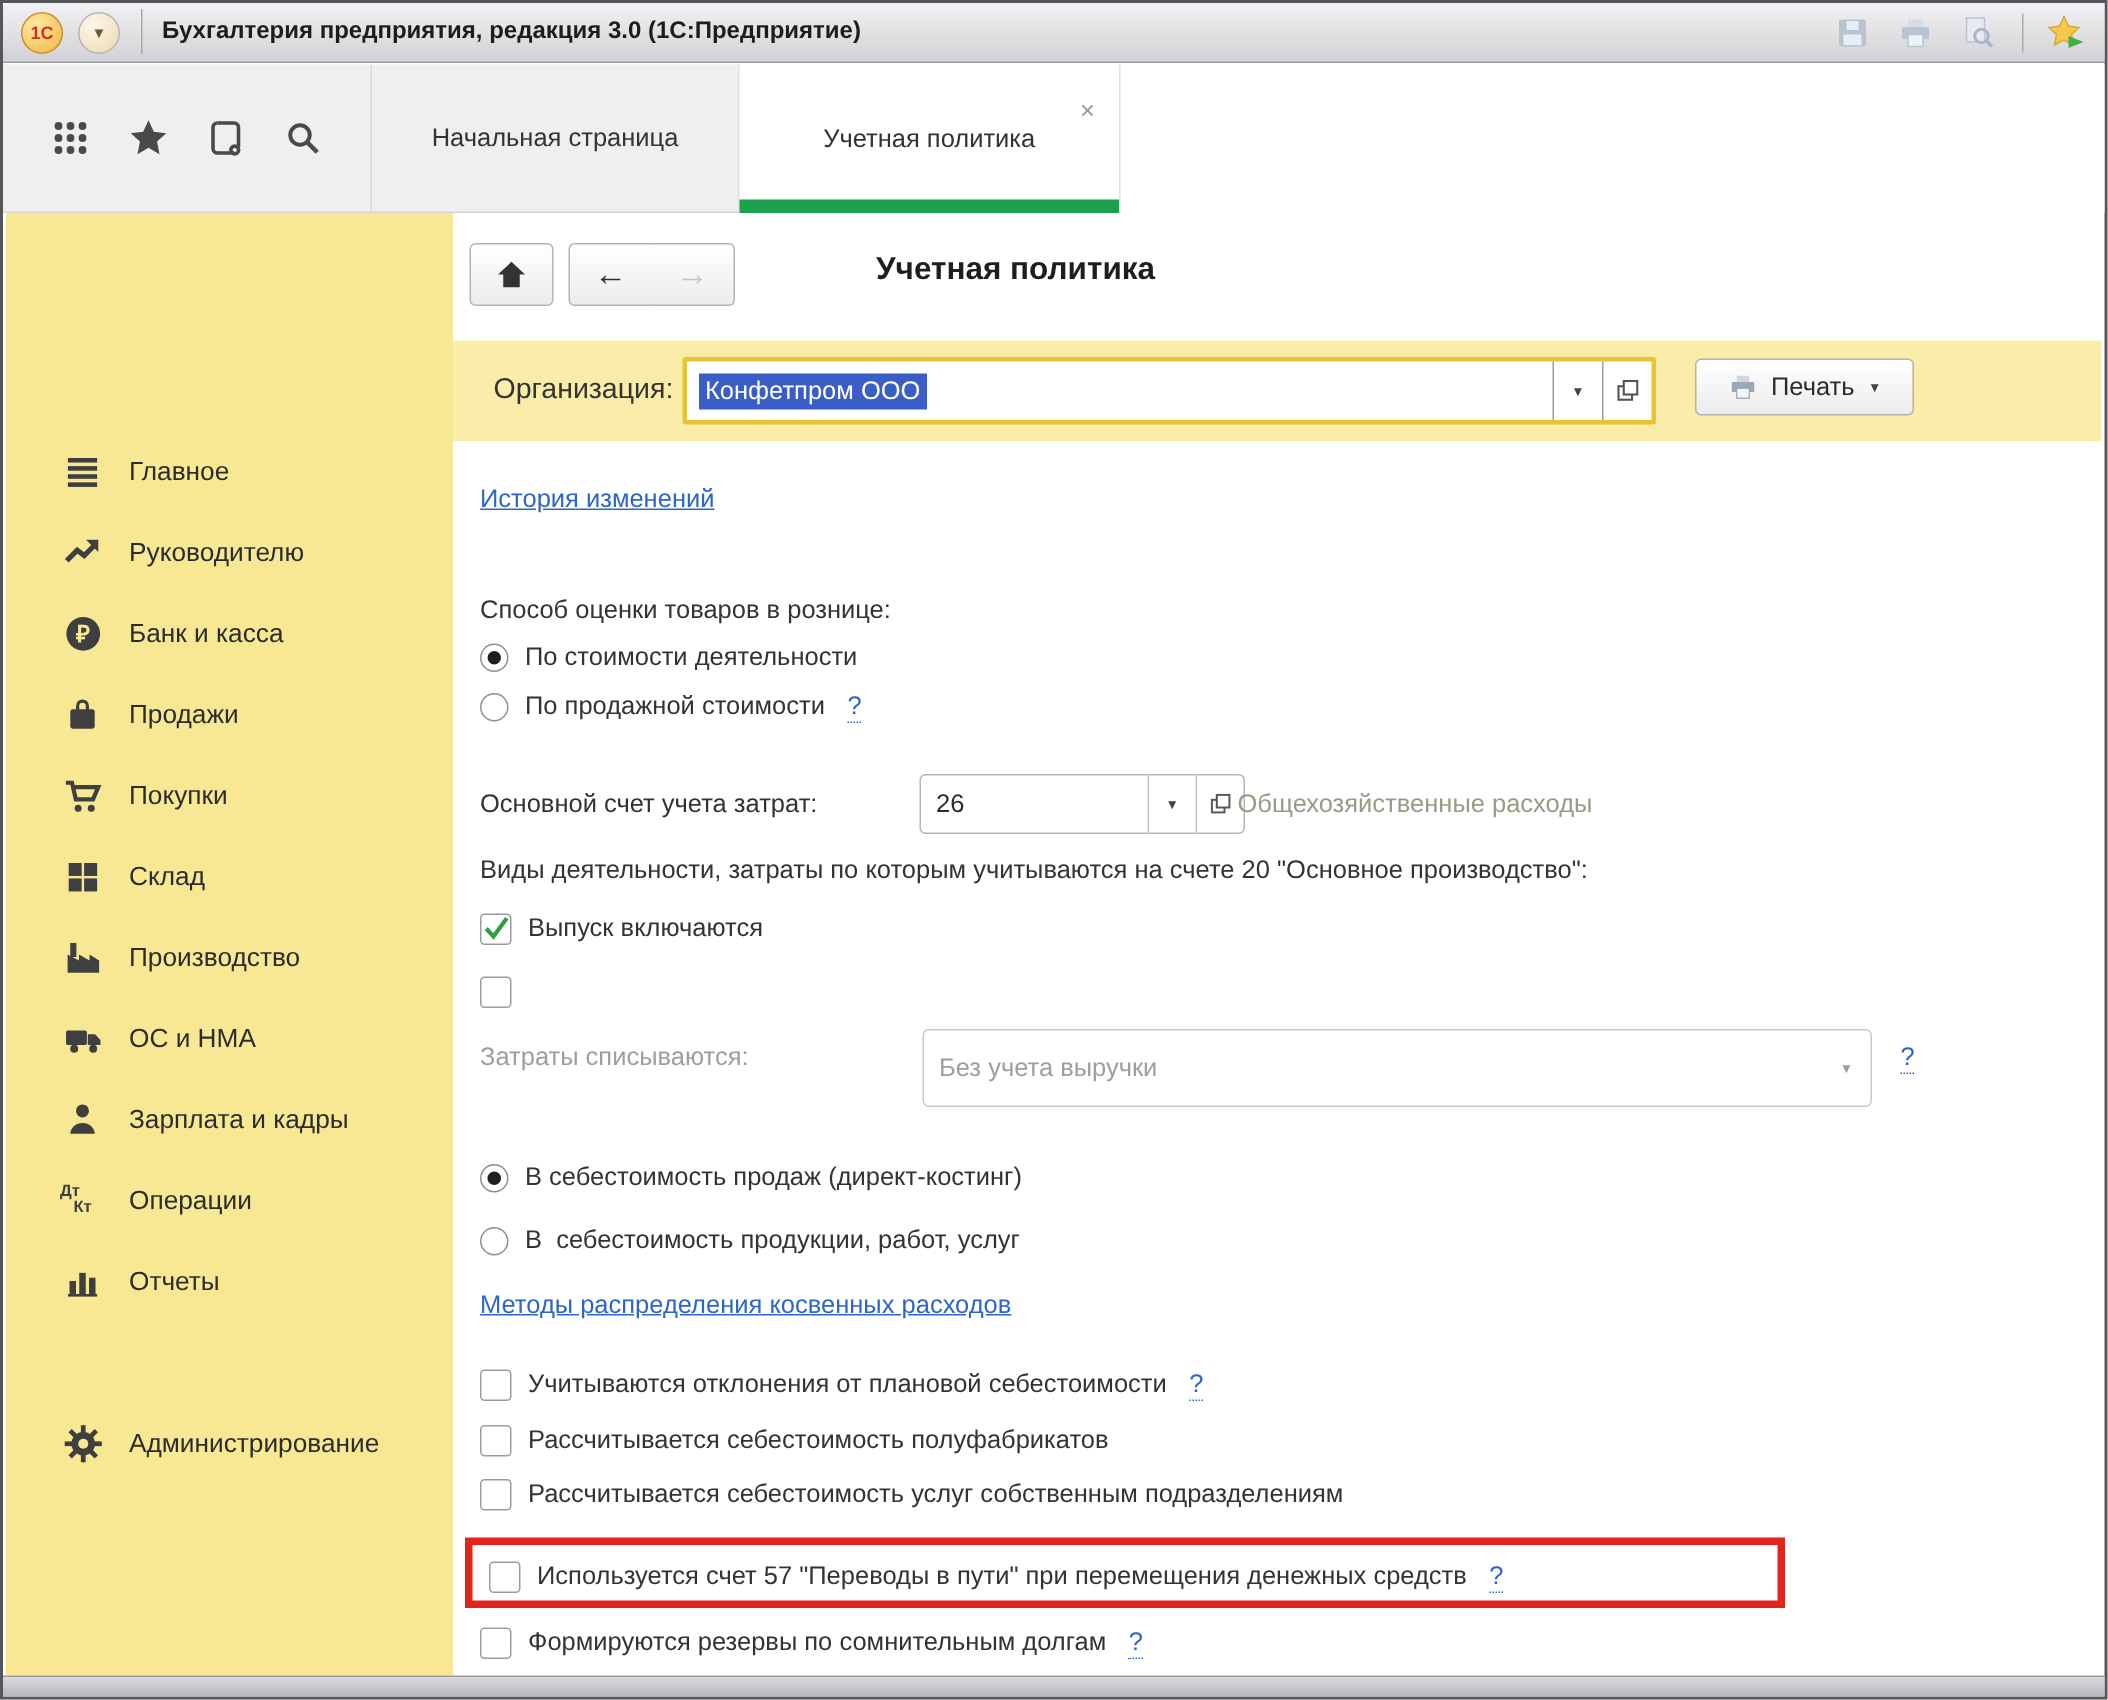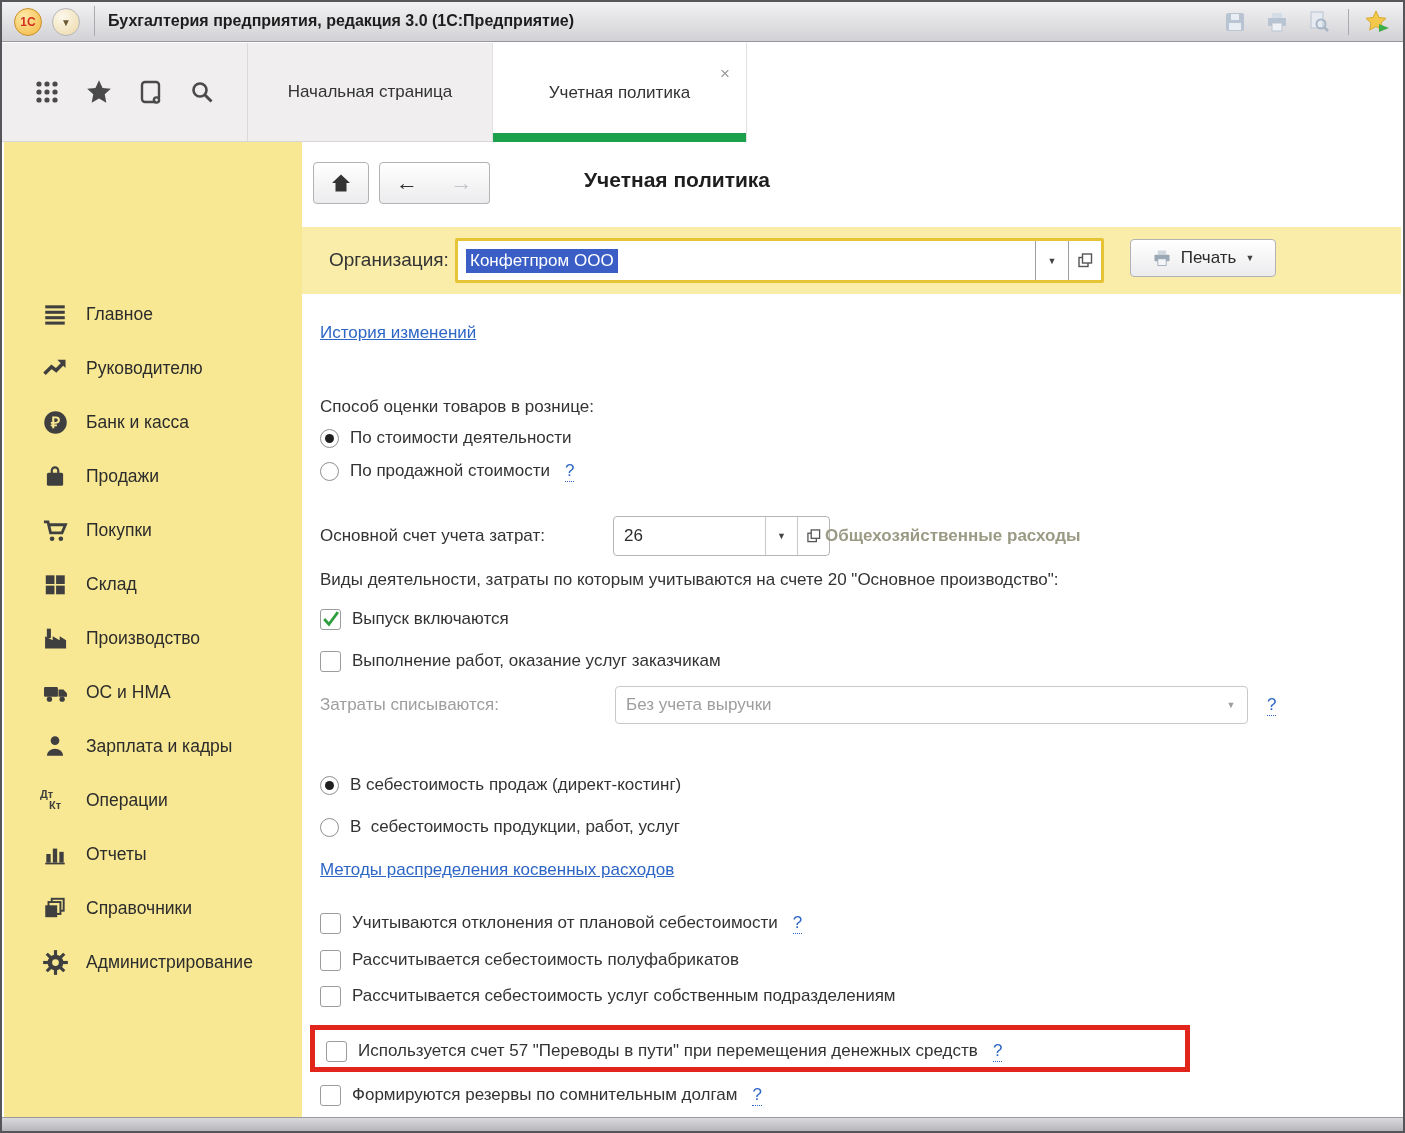--- a/index.html
+++ b/index.html
@@ -69,21 +69,21 @@
     flex:0 0 19px; position:relative; cursor:pointer;}
   .radio.sel::after { content:""; position:absolute; left:4px; top:4px; width:9px; height:9px; border-radius:50%; background:#1f1f1f; }
   .checkbox { width:21px; height:21px; border:1px solid #9c9c9c; border-radius:3px; background:#fff;
     flex:0 0 21px; display:flex; align-items:center; justify-content:center; cursor:pointer;}
   .field { background:#fff; border:1px solid #b5b5b6; border-radius:4px; display:flex; align-items:center; }
   .field .txt { padding-left:10px; flex:1; color:#2c2c2c; }
   .field .fbtn { width:32px; align-self:stretch; display:flex; align-items:center; justify-content:center;
     border-left:1px solid #c9c9cb; color:#444; font-size:9px; cursor:pointer;}
   .cost-field { position:absolute; left:293px; top:-7px; width:217px; height:40px; }
   .olive { color:#9a9a85; }
-  .wo-combo { position:absolute; left:295px; top:-6px; width:633px; height:38px; border-color:#c9c9cb; }
+  .wo-combo { position:absolute; left:295px; top:-6px; width:633px; height:52px; border-color:#c9c9cb; }
   .wo-combo .txt { color:#9e9e9e; }
   .red-box { position:absolute; left:8px; top:883px; width:880px; height:47px; border:5px solid #e1251b; }
   .red-box .row { position:absolute; left:11px; top:8px; }
   .bottom-frame { position:absolute; left:0; right:0; bottom:0; height:14px;
     background:linear-gradient(#dadadd,#b7b6bb); border-top:1px solid #9a9a9e; }
   svg { display:block; }
 </style>
 </head>
 <body>
 
@@ -282,30 +282,20 @@
       <svg width="26" height="26" viewBox="0 0 24 24" fill="#3f3f3f">
           <rect x="4" y="12" width="4" height="8"></rect>
           <rect x="10" y="7" width="4" height="13"></rect>
           <rect x="16" y="10" width="4" height="10"></rect>
           <rect x="3" y="20" width="18" height="1.6"></rect>
         </svg>
     </span>
       <span class="lbl">Отчеты</span>
   </div>
 
-  <div class="side-item" style="top:746px">
-    <span class="ic">
-      <svg width="26" height="26" viewBox="0 0 24 24">
-          <rect x="9" y="3.5" width="11" height="11" fill="none" stroke="#3f3f3f" stroke-width="1.8"></rect>
-          <rect x="6" y="6.5" width="11" height="11" fill="#f8e893" stroke="#3f3f3f" stroke-width="1.8"></rect>
-          <rect x="3" y="9.5" width="11" height="11" fill="#3f3f3f"></rect>
-        </svg>
-    </span>
-      <span class="lbl">Справочники</span>
-  </div>
 
   <div class="side-item" style="top:800px">
     <span class="ic">
       <svg width="27" height="27" viewBox="0 0 24 24" fill="#3f3f3f">
           <g>
             <rect x="10.6" y="1" width="2.8" height="5"></rect>
             <rect x="10.6" y="1" width="2.8" height="5" transform="rotate(45 12 12)"></rect>
             <rect x="10.6" y="1" width="2.8" height="5" transform="rotate(90 12 12)"></rect>
             <rect x="10.6" y="1" width="2.8" height="5" transform="rotate(135 12 12)"></rect>
             <rect x="10.6" y="1" width="2.8" height="5" transform="rotate(180 12 12)"></rect>
@@ -380,35 +370,34 @@
     <span class="field cost-field">
       <span class="txt">26</span>
       <span class="fbtn"><span>▼</span></span>
       <span class="fbtn">
         <svg width="14" height="14" viewBox="0 0 15 15">
             <rect x="1" y="4.5" width="9" height="9" fill="#fff" stroke="#555" stroke-width="1.4"></rect>
             <rect x="4.5" y="1" width="9" height="9" fill="#fff" stroke="#555" stroke-width="1.4"></rect>
           </svg>
       </span>
     </span>
-    <span class="olive" style="position:absolute; left:505px; white-space:nowrap;font-weight:bold;">Общехозяйственные расходы</span>
+    <span class="olive" style="position:absolute; left:505px; white-space:nowrap;">Общехозяйственные расходы</span>
   </div>
 
   <div class="row" style="top:425px"><span class="label-static">Виды деятельности, затраты по которым учитываются на счете 20 "Основное производство":</span></div>
   <div class="row" style="top:464px">
     <span class="checkbox">
       <svg width="20" height="20" viewBox="0 0 18 18">
           <path d="M3 9 L7.5 14 L16 2.5" fill="none" stroke="#2f9e3e" stroke-width="2.6"></path>
         </svg>
     </span>
     <span class="label-static">Выпуск включаются</span>
   </div>
   <div class="row" style="top:506px">
     <span class="checkbox"></span>
-    <span class="label-static">Выполнение работ, оказание услуг заказчикам</span>
   </div>
 
   <div class="row" style="top:550px">
     <span class="label-gray">Затраты списываются:</span>
     <span class="field wo-combo">
       <span class="txt">Без учета выручки</span>
       <span class="fbtn" style="border-left:none; color:#9e9e9e;">▼</span>
     </span>
     <span class="help" style="position:absolute; left:943px;">?</span>
   </div>

